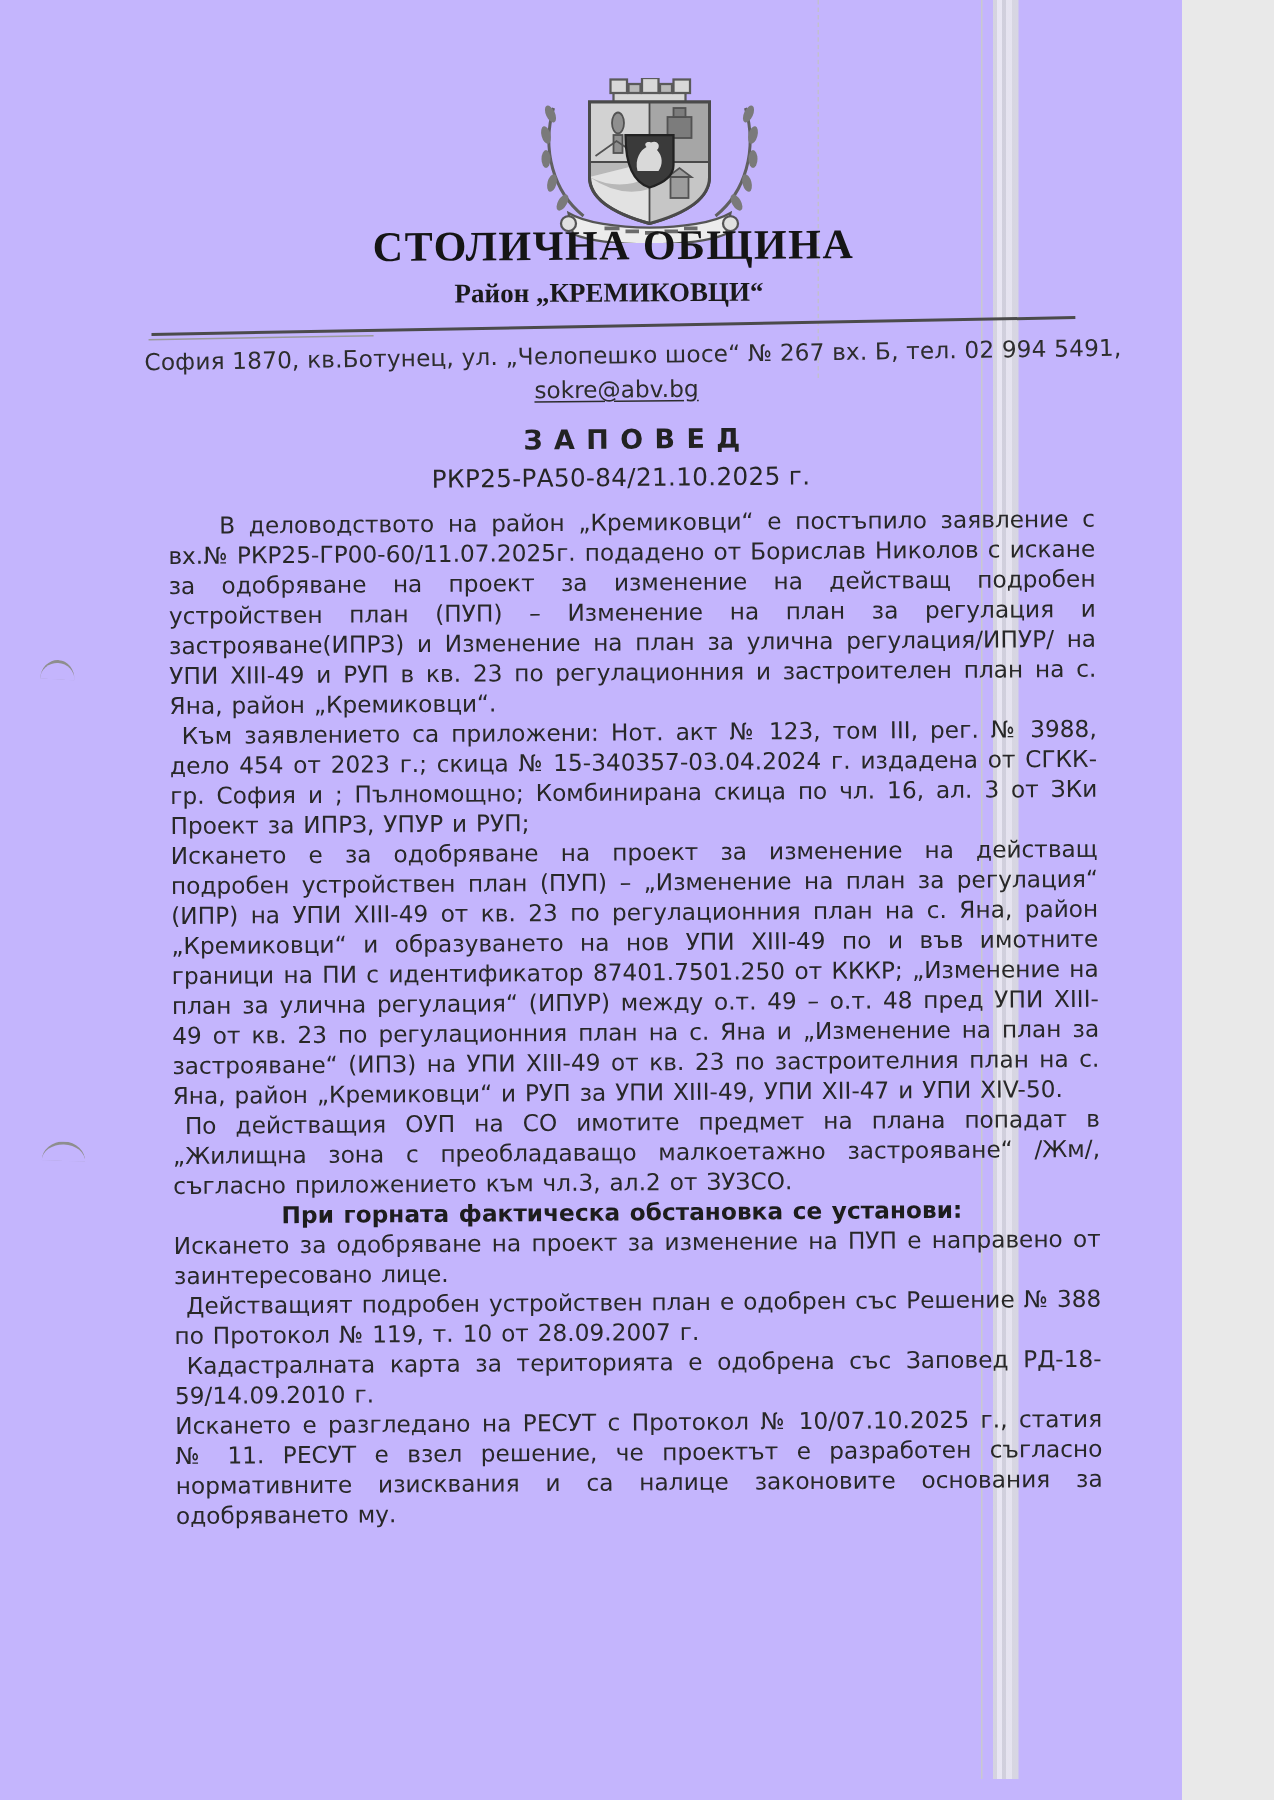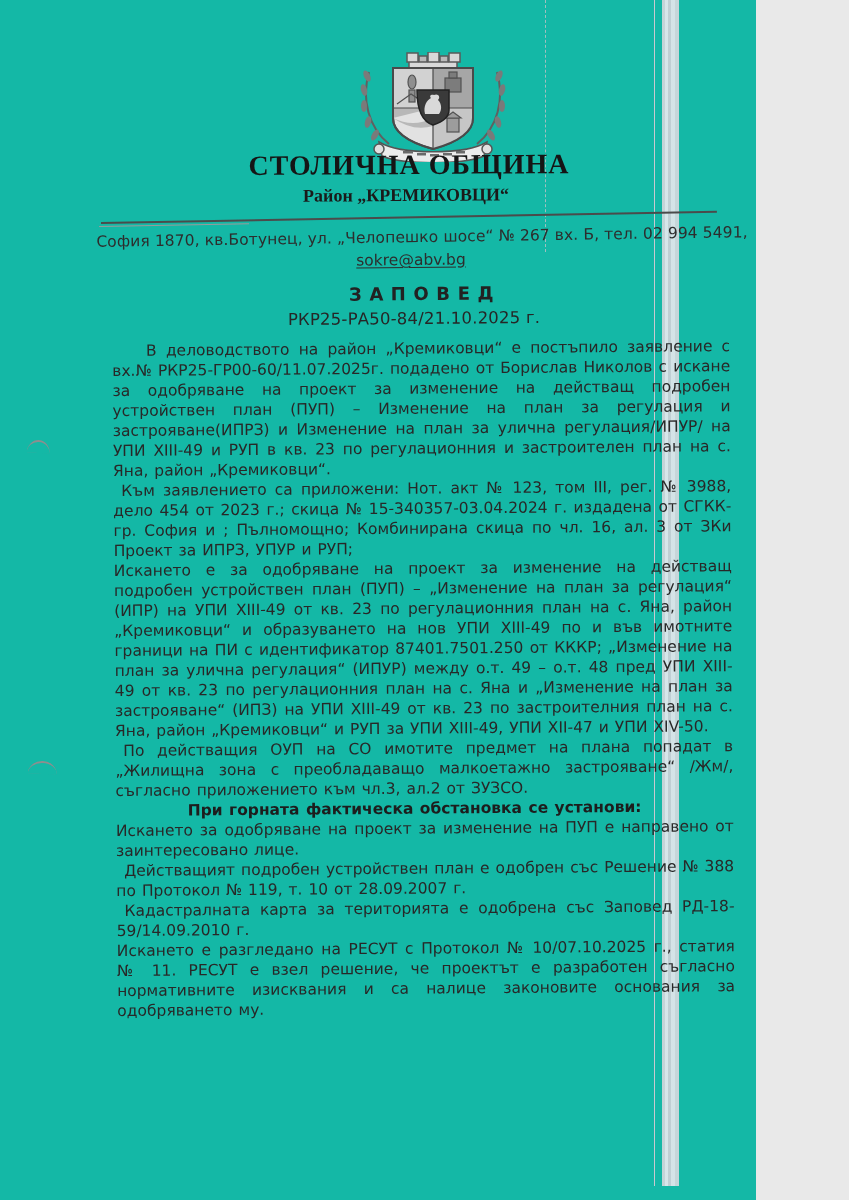--- a/index.html
+++ b/index.html
@@ -1,22 +1,23 @@
 <!DOCTYPE html>
 <html lang="bg"><head>
 <meta charset="utf-8">
 <style>
   html,body{margin:0;padding:0;background:#e9e9e9;}
   .page{
     position:relative;
     width:756px;height:1200px;
-    background:#14b8a6;
+    background:#c4b5fd;
     overflow:hidden;
     font-family:"DejaVu Sans", sans-serif;
     color:#2a2a2a;
+    padding-left:32px;
   }
   
   .scan-line{
     position:absolute;left:654px;top:0;width:1px;height:1186px;
     background:#c9c9cf;
   }
   .scan-band{
     position:absolute;left:662px;top:0;width:17px;height:1186px;
     background:linear-gradient(to right,
       #d7d7dd 0px,#d7d7dd 3px,

